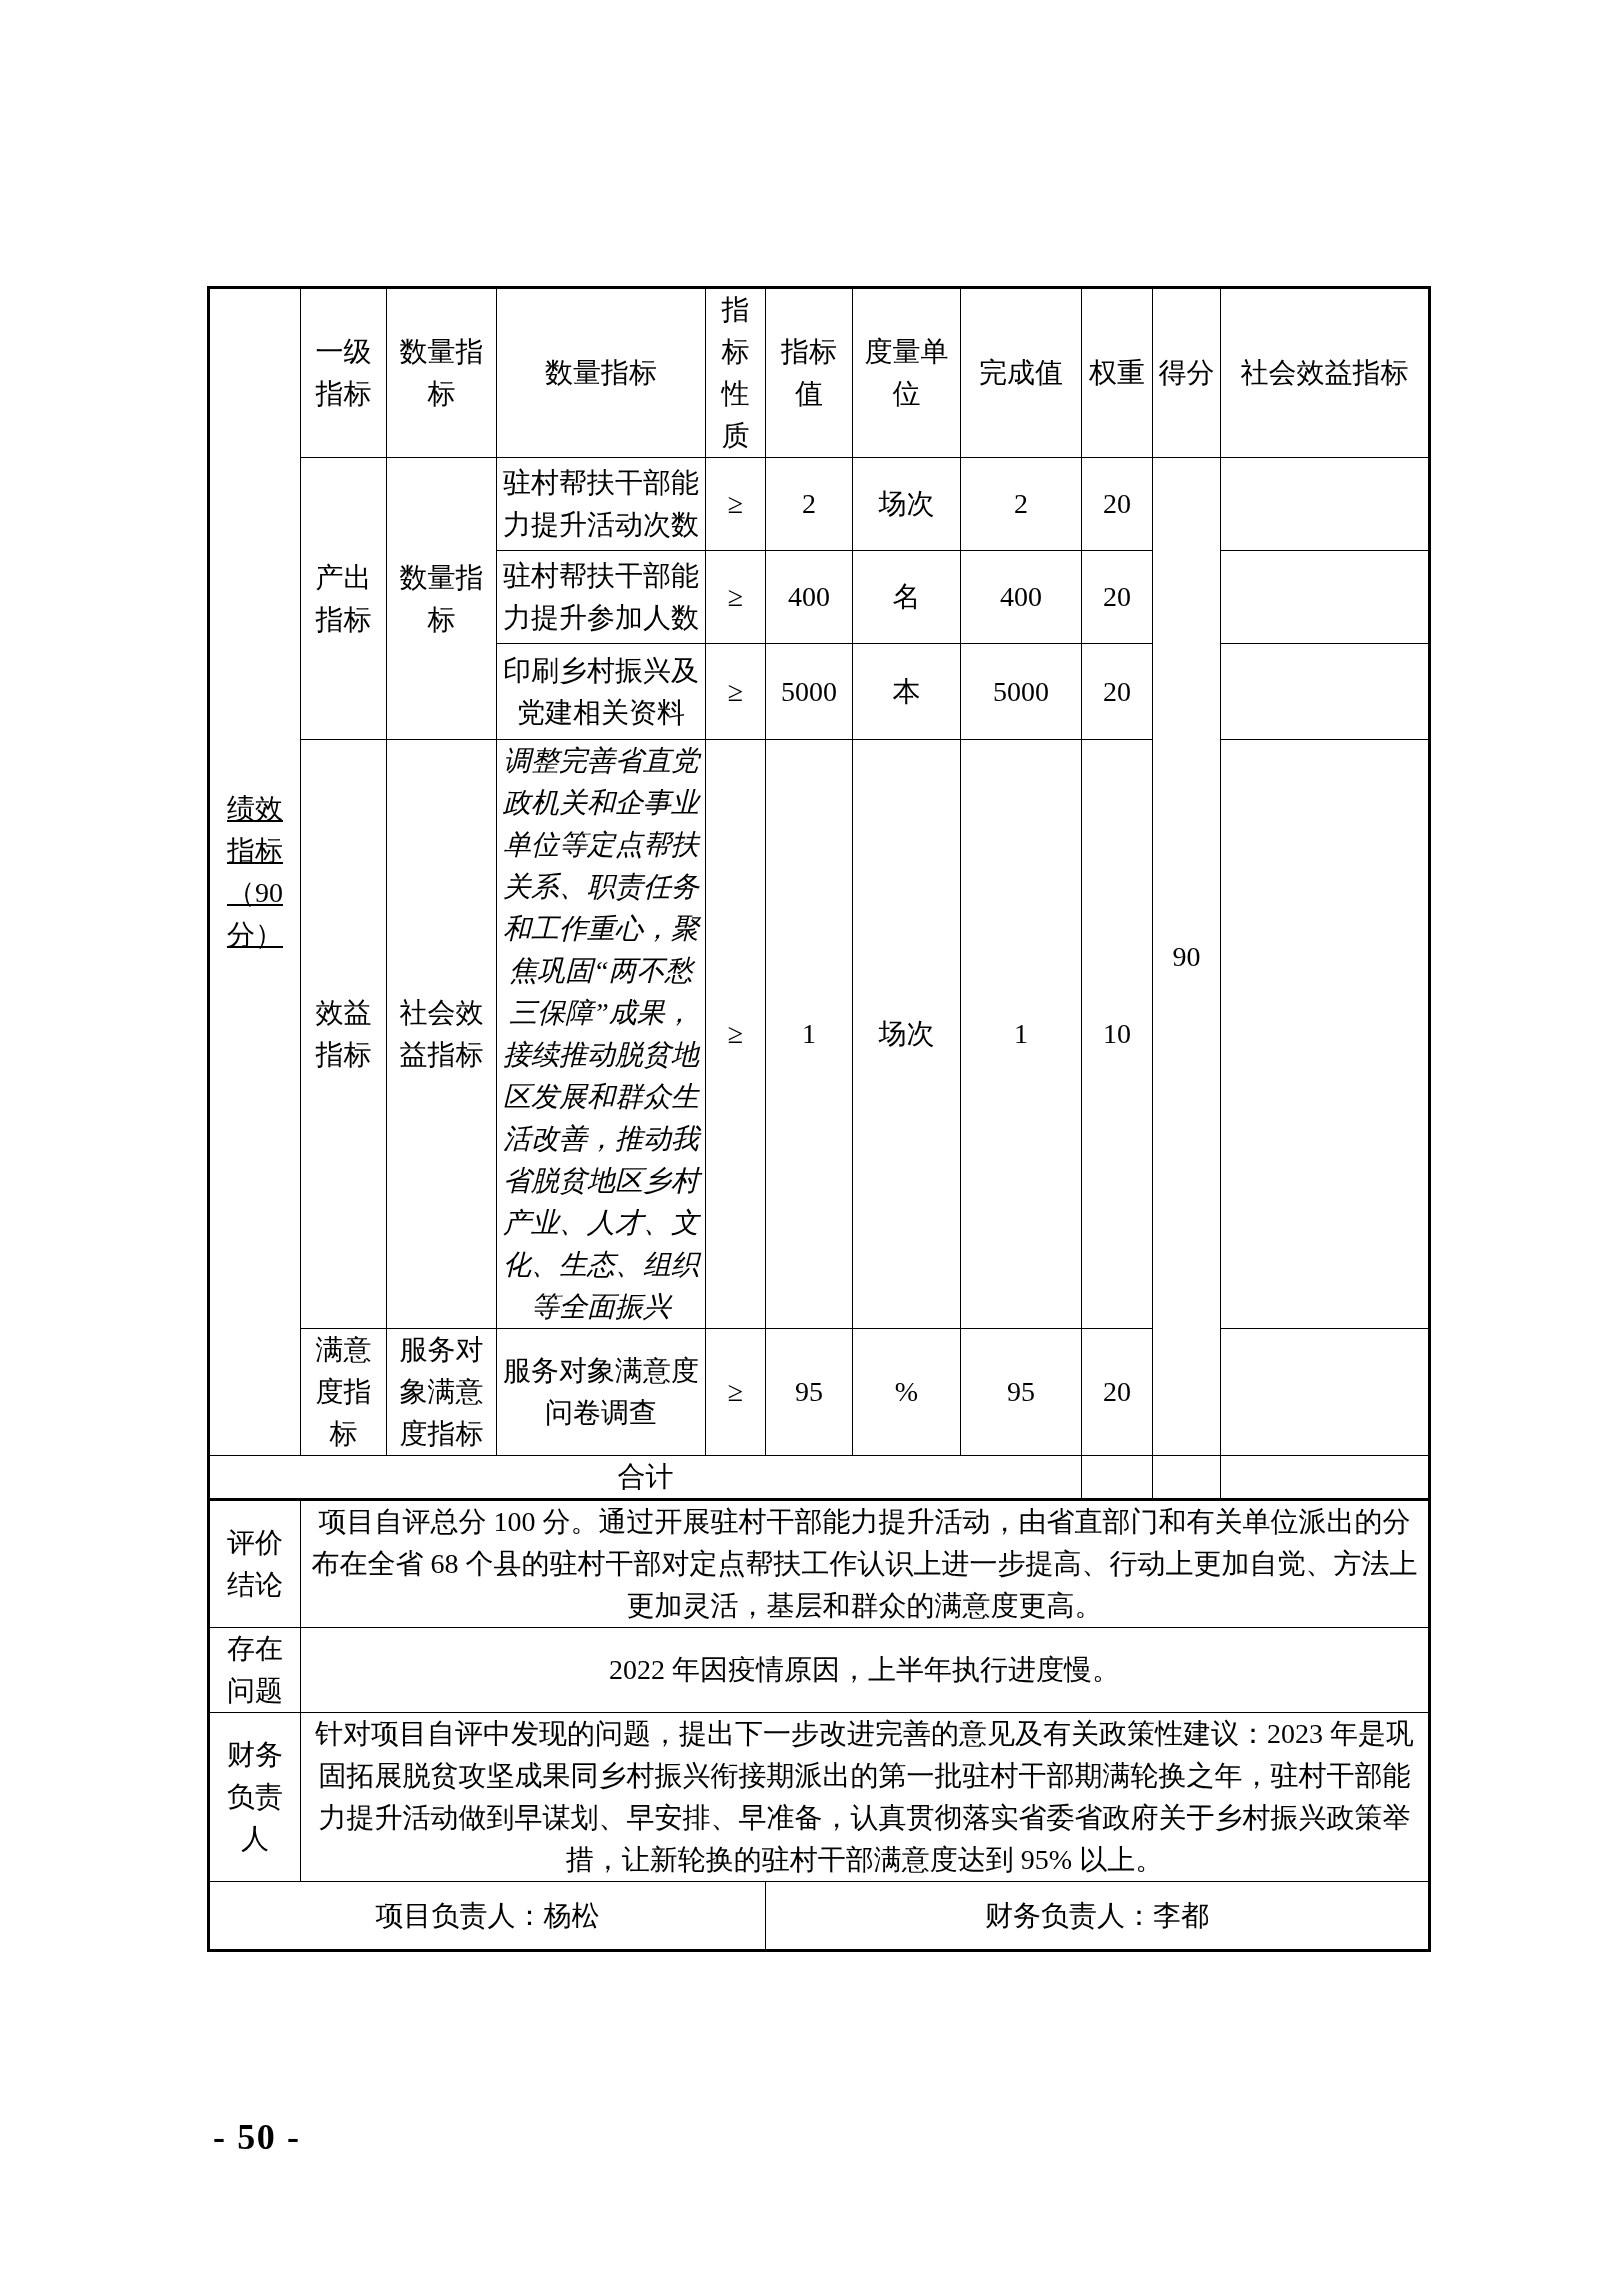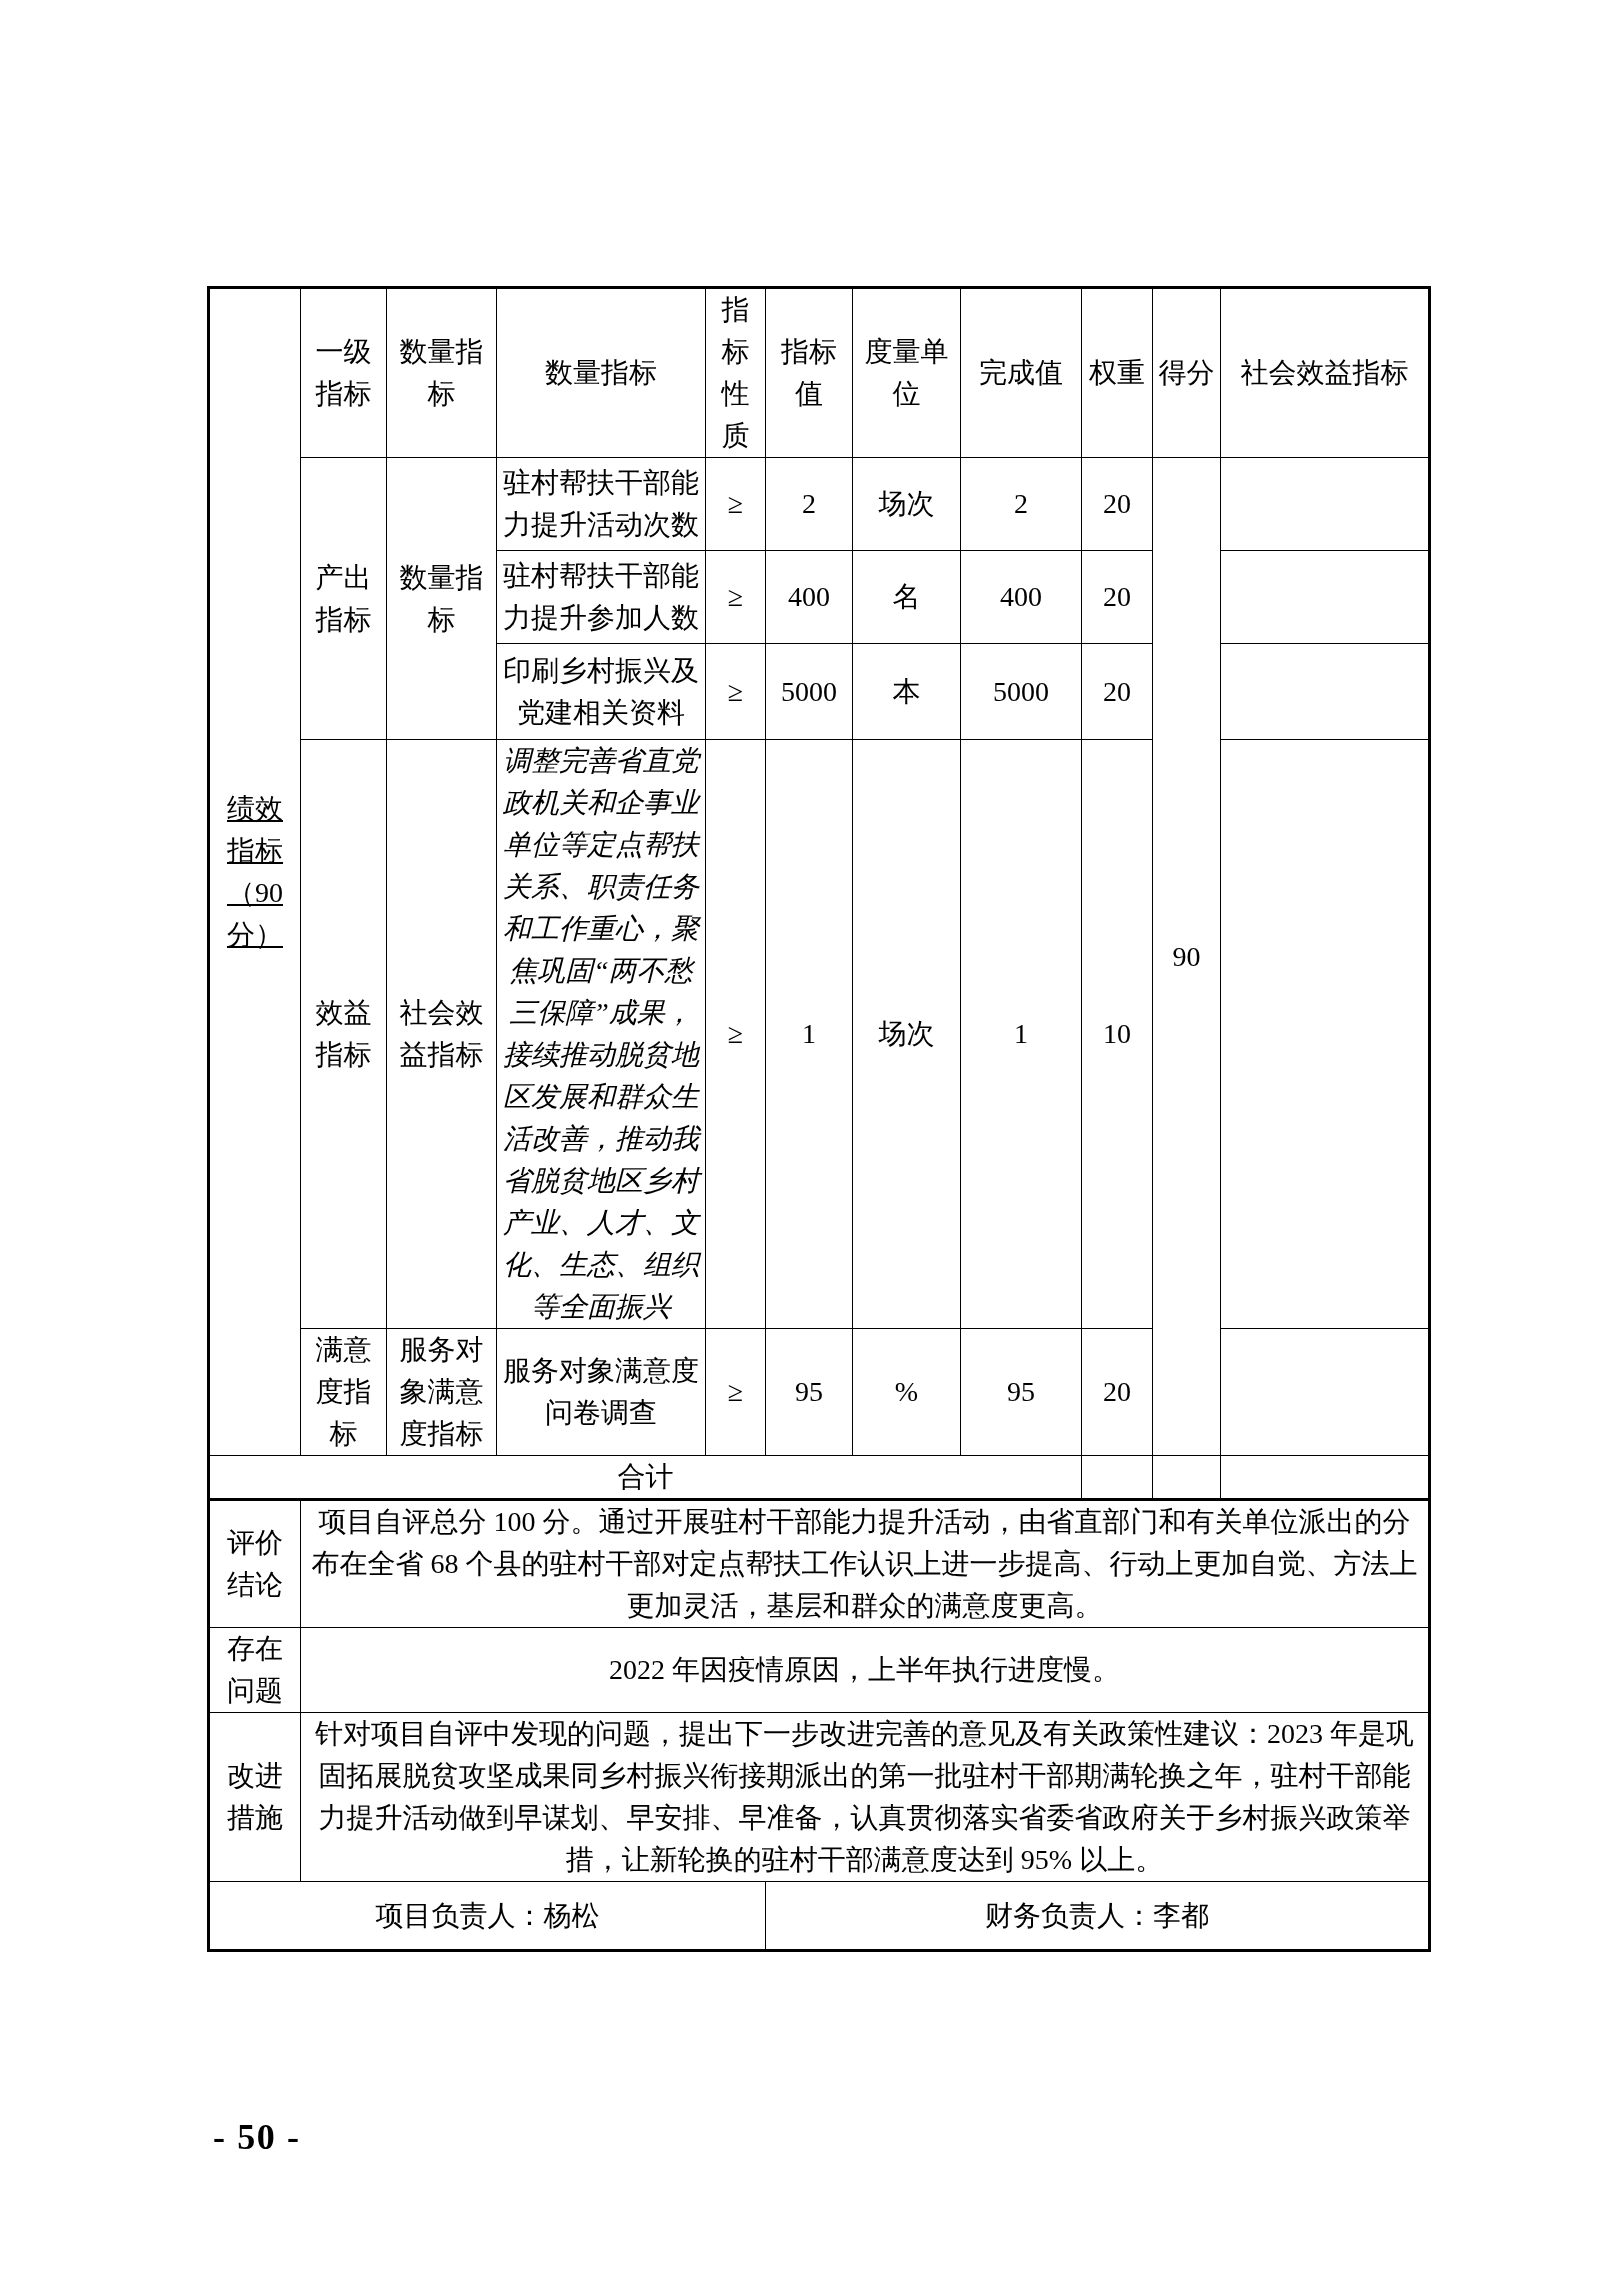--- a/index.html
+++ b/index.html
@@ -153,21 +153,21 @@
       <td class="para-label">评价结论</td>
       <td colspan="10" class="para-text">项目自评总分 100 分。通过开展驻村干部能力提升活动，由省直部门和有关单位派出的分布在全省 68 个县的驻村干部对定点帮扶工作认识上进一步提高、行动上更加自觉、方法上更加灵活，基层和群众的满意度更高。</td>
     </tr>
 
     <tr style="height:73px">
       <td class="para-label">存在问题</td>
       <td colspan="10" class="para-text">2022 年因疫情原因，上半年执行进度慢。</td>
     </tr>
 
     <tr style="height:138px">
-      <td class="para-label">改进措施</td>
+      <td class="para-label">财务负责人</td>
       <td colspan="10" class="para-text">针对项目自评中发现的问题，提出下一步改进完善的意见及有关政策性建议：2023 年是巩固拓展脱贫攻坚成果同乡村振兴衔接期派出的第一批驻村干部期满轮换之年，驻村干部能力提升活动做到早谋划、早安排、早准备，认真贯彻落实省委省政府关于乡村振兴政策举措，让新轮换的驻村干部满意度达到 95% 以上。</td>
     </tr>
 
     <tr style="height:69px">
       <td colspan="5" class="sign-cell">项目负责人：杨松</td>
       <td colspan="6" class="sign-cell">财务负责人：李都</td>
     </tr>
   </tbody>
     </table>
 

